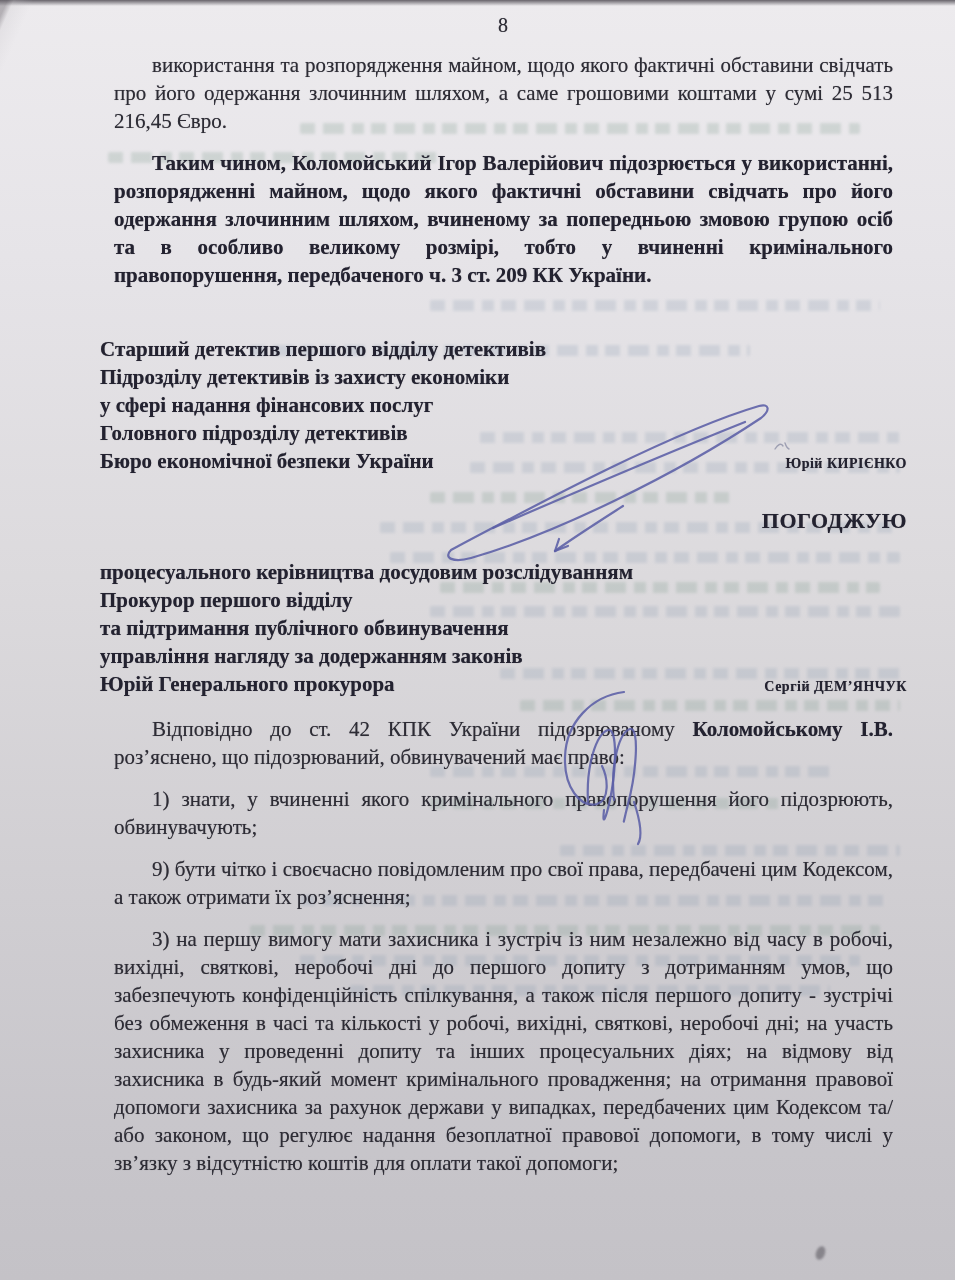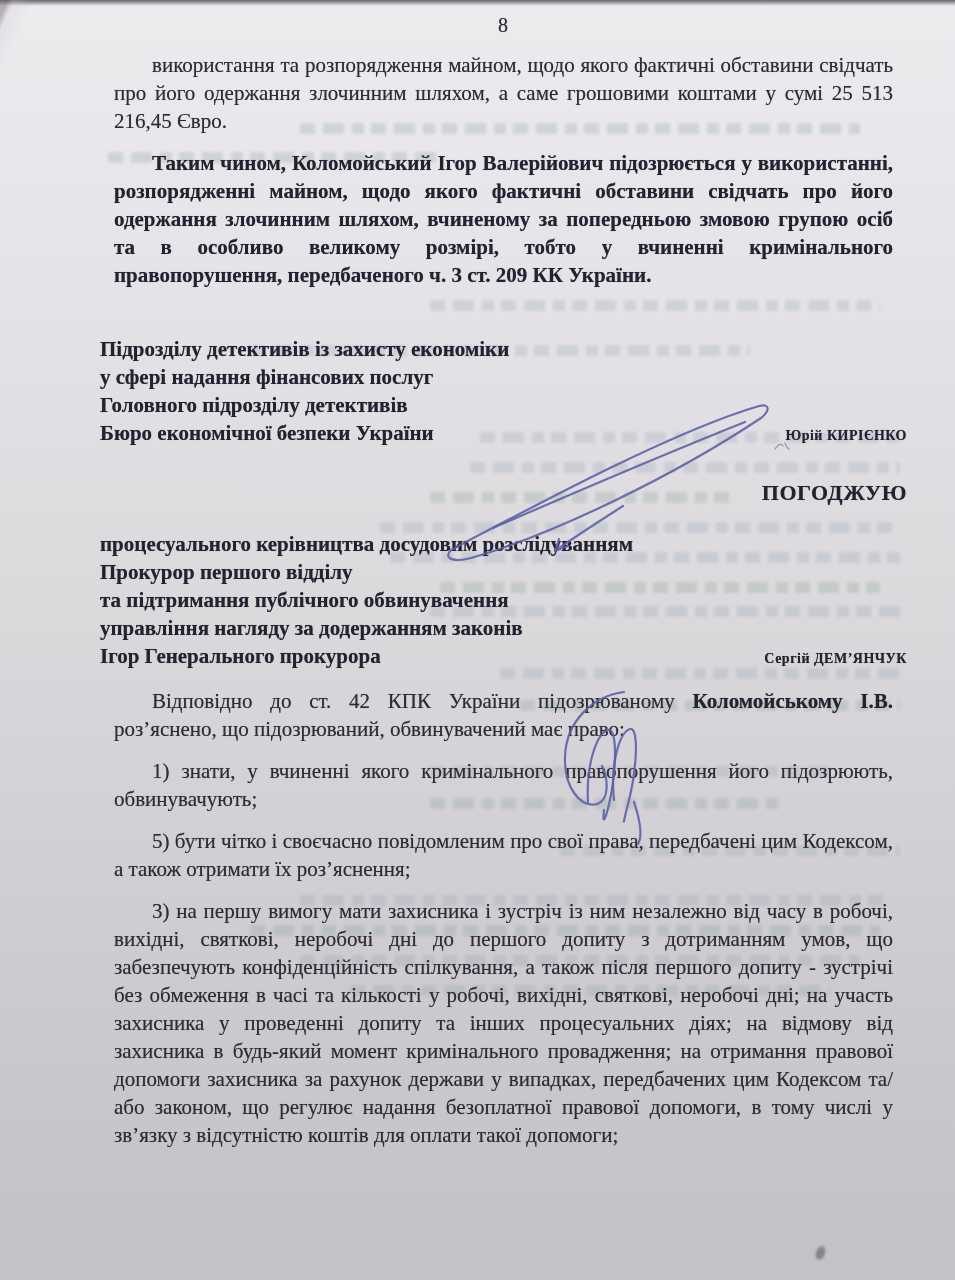--- a/index.html
+++ b/index.html
@@ -98,46 +98,47 @@
 
   <div class="content">
 
     <div class="page-number">8</div>
 
     <p class="body indent gap-a">використання та розпорядження майном, щодо якого фактичні обставини свідчать про його одержання злочинним шляхом, а саме грошовими коштами у сумі 25 513 216,45 Євро.</p>
 
     <p class="body bold indent gap-b">Таким чином, Коломойський Ігор Валерійович підозрюється у використанні, розпорядженні майном, щодо якого фактичні обставини свідчать про його одержання злочинним шляхом, вчиненому за попередньою змовою групою осіб та в особливо великому розмірі, тобто у вчиненні кримінального правопорушення, передбаченого ч. 3 ст. 209 КК України.</p>
 
     <div class="sig-block det-block">
+      <div class="line">Старший детектив першого відділу детективів</div>
       <div class="line">Підрозділу детективів із захисту економіки</div>
       <div class="line">у сфері надання фінансових послуг</div>
       <div class="line">Головного підрозділу детективів</div>
       <div class="name-row">
         <span class="line">Бюро економічної безпеки України</span>
         <span class="sig-name">Юрій КИРІЄНКО</span>
       </div>
     </div>
 
     <div class="approve">ПОГОДЖУЮ</div>
 
     <div class="sig-block pros-block">
       <div class="line">процесуального керівництва досудовим розслідуванням</div>
       <div class="line">Прокурор першого відділу</div>
       <div class="line">та підтримання публічного обвинувачення</div>
       <div class="line">управління нагляду за додержанням законів</div>
       <div class="name-row">
-        <span class="line">Ігор Генерального прокурора</span>
+        <span class="line">Юрій Генерального прокурора</span>
         <span class="sig-name">Сергій ДЕМ’ЯНЧУК</span>
       </div>
     </div>
 
     <p class="body indent rights-intro"><span>Відповідно до ст. 42 КПК України підозрюваному </span><span class="bold">Коломойському І.В.</span><span> роз’яснено, що підозрюваний, обвинувачений має право:</span></p>
 
     <p class="body indent">1) знати, у вчиненні якого кримінального правопорушення його підозрюють, обвинувачують;</p>
-    <p class="body indent">5) бути чітко і своєчасно повідомленим про свої права, передбачені цим Кодексом, а також отримати їх роз’яснення;</p>
+    <p class="body indent">9) бути чітко і своєчасно повідомленим про свої права, передбачені цим Кодексом, а також отримати їх роз’яснення;</p>
     <p class="body indent">3) на першу вимогу мати захисника і зустріч із ним незалежно від часу в робочі, вихідні, святкові, неробочі дні до першого допиту з дотриманням умов, що забезпечують конфіденційність спілкування, а також після першого допиту - зустрічі без обмеження в часі та кількості у робочі, вихідні, святкові, неробочі дні; на участь захисника у проведенні допиту та інших процесуальних діях; на відмову від захисника в будь-який момент кримінального провадження; на отримання правової допомоги захисника за рахунок держави у випадках, передбачених цим Кодексом та/або законом, що регулює надання безоплатної правової допомоги, в тому числі у зв’язку з відсутністю коштів для оплати такої допомоги;</p>
 
   </div>
 
   <svg class="ink-svg" style="left:415px;top:388px;" width="380" height="190" viewBox="0 0 380 190">
     <path d="M 36 162 C 130 112, 262 42, 344 18 C 354 15, 356 22, 346 30 C 262 86, 140 146, 56 170 C 38 175, 28 170, 36 162"></path>
     <path d="M 78 140 C 170 100, 270 58, 330 34"></path>
     <path d="M 208 118 C 180 136, 158 150, 140 163"></path>
     <path d="M 140 163 L 153 158 M 140 163 L 144 151"></path>
   </svg>

